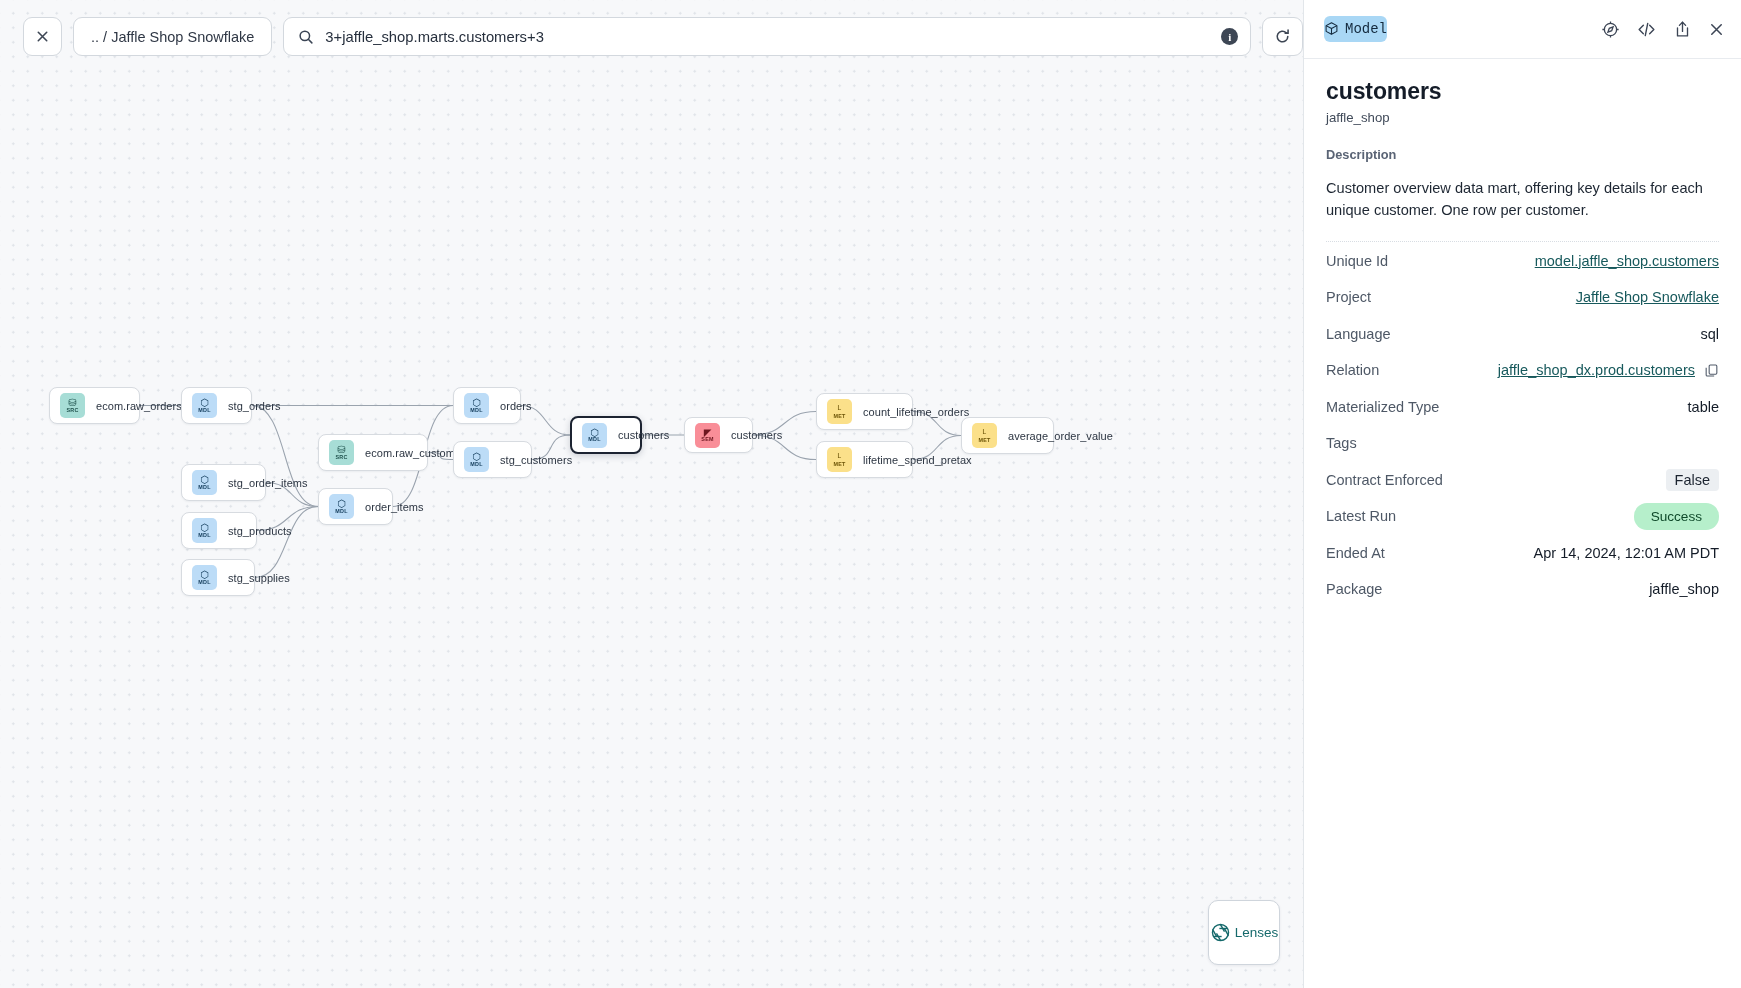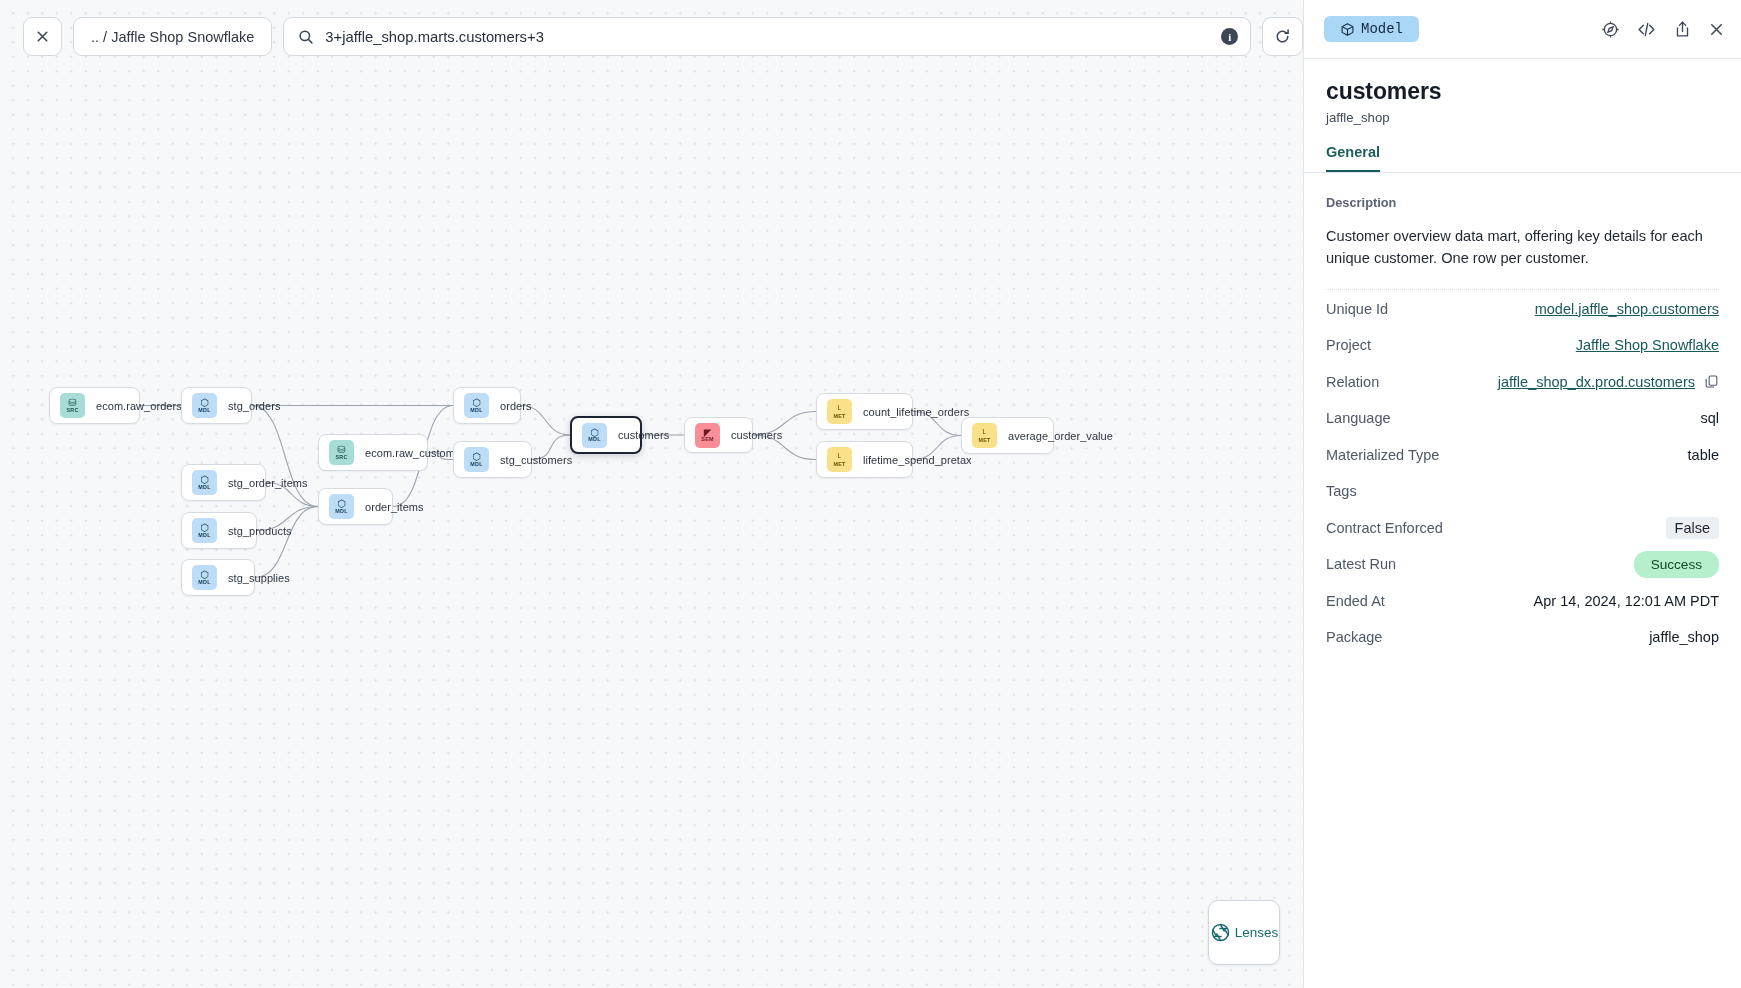--- a/index.html
+++ b/index.html
@@ -134,22 +134,22 @@
     height: 59px;
     display: flex; align-items: center;
     padding: 0 16px 0 20px;
     border-bottom: 1px solid #e8ebef;
     gap: 10px;
   }
   .type-chip {
     background: #a9d7f5;
     color: #13293d;
     border-radius: 6px;
-    padding: 5px 16px;
-    display: flex; align-items: center; gap: 6px;
+    padding: 5px 0;
+    display: flex; gap: 6px;
     font-size: 14px;
     font-family: "Liberation Mono", monospace;
     cursor: pointer;
   }
   .panel-actions { margin-left: auto; display: flex; align-items: center; gap: 16px; }
   .pa-icon { color: #3c4555; cursor: pointer; display: flex; }
 
   .panel-head { padding: 19px 22px 0 22px; }
   .panel-title { font-size: 23px; font-weight: bold; color: #141c28; letter-spacing: -.1px; }
   .panel-sub { font-size: 13.2px; color: #404a59; margin-top: 5px; }
@@ -397,60 +397,57 @@
           </svg>
         </span>
       </div>
     </div>
 
     <div class="panel-head">
       <div class="panel-title">customers</div>
       <div class="panel-sub">jaffle_shop</div>
     </div>
 
-    <div class="tabs">
-      <div class="tab">General</div>
-    </div>
 
     <div class="panel-body">
       <div class="sec-label">Description</div>
       <div class="desc">Customer overview data mart, offering key details for each unique customer. One row per customer.</div>
       <div class="divider"></div>
       <div id="fields">
           <div class="kv">
             <div class="kv-k">Unique Id</div>
             <div class="kv-right">
               <div class="kv-v link">model.jaffle_shop.customers</div>
             </div>
           </div>
           <div class="kv">
             <div class="kv-k">Project</div>
             <div class="kv-right">
               <div class="kv-v link">Jaffle Shop Snowflake</div>
+            </div>
+          </div>
+          <div class="kv">
+            <div class="kv-k">Language</div>
+            <div class="kv-right">
+              <div class="kv-v">sql</div>
             </div>
           </div>
           <div class="kv">
             <div class="kv-k">Relation</div>
             <div class="kv-right">
               <div class="kv-v link">jaffle_shop_dx.prod.customers</div>
               <span class="copy-ic">
                 <svg width="15" height="15" viewBox="0 0 18 18" fill="none" stroke="currentColor" stroke-width="1.3" stroke-linejoin="round">
                   <rect x="6.2" y="2.4" width="9.2" height="11" rx="1.4"></rect>
                   <path d="M12.2 15.6 L3.9 15.6 A1.3 1.3 0 0 1 2.6 14.3 L2.6 5.6"></path>
                 </svg>
               </span>
             </div>
           </div>
           <div class="kv">
-            <div class="kv-k">Language</div>
-            <div class="kv-right">
-              <div class="kv-v">sql</div>
-            </div>
-          </div>
-          <div class="kv">
             <div class="kv-k">Materialized Type</div>
             <div class="kv-right">
               <div class="kv-v">table</div>
             </div>
           </div>
           <div class="kv">
             <div class="kv-k">Tags</div>
             <div class="kv-right"></div>
           </div>
           <div class="kv">

